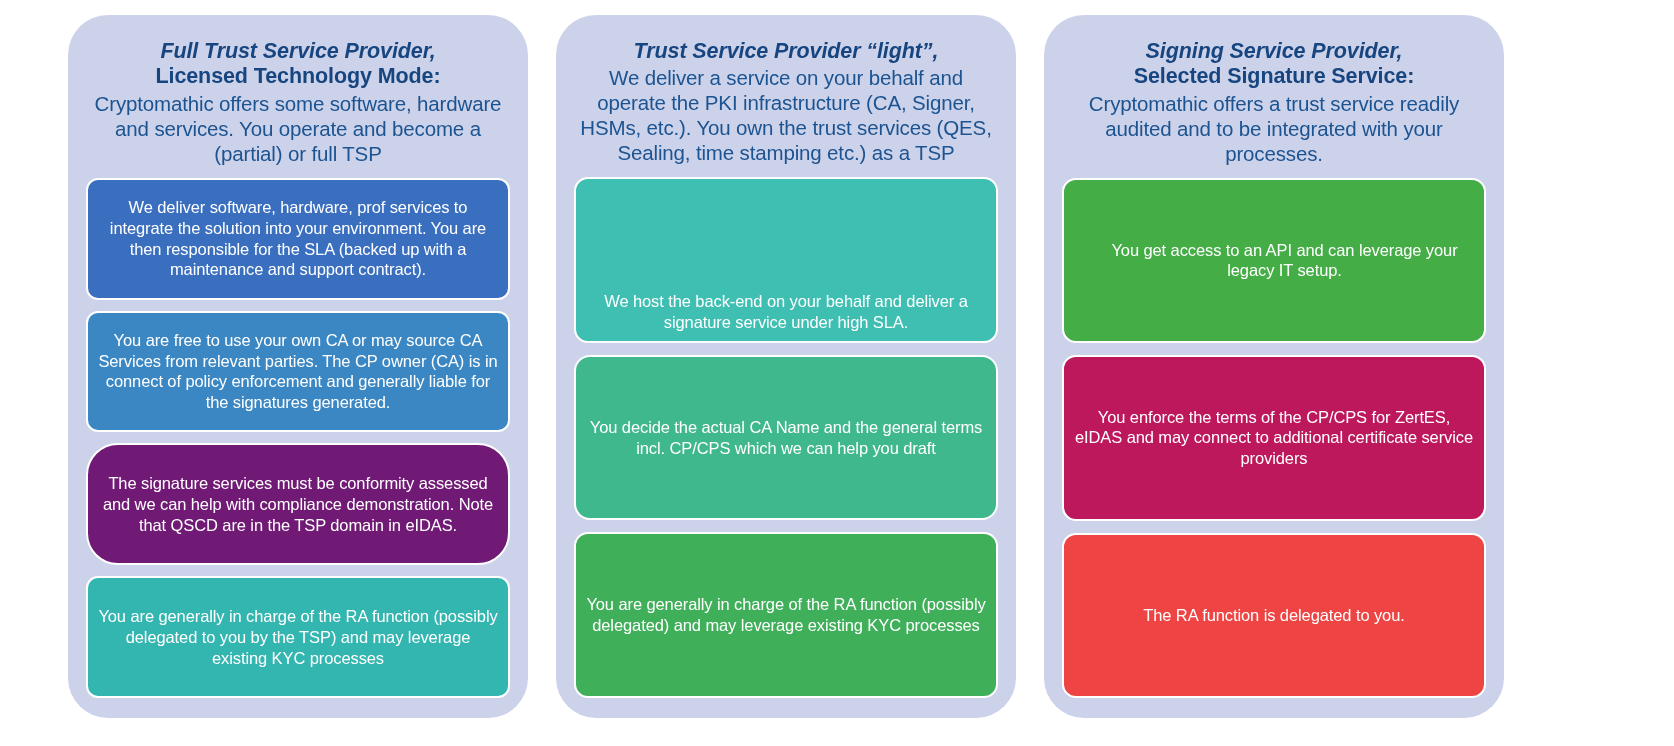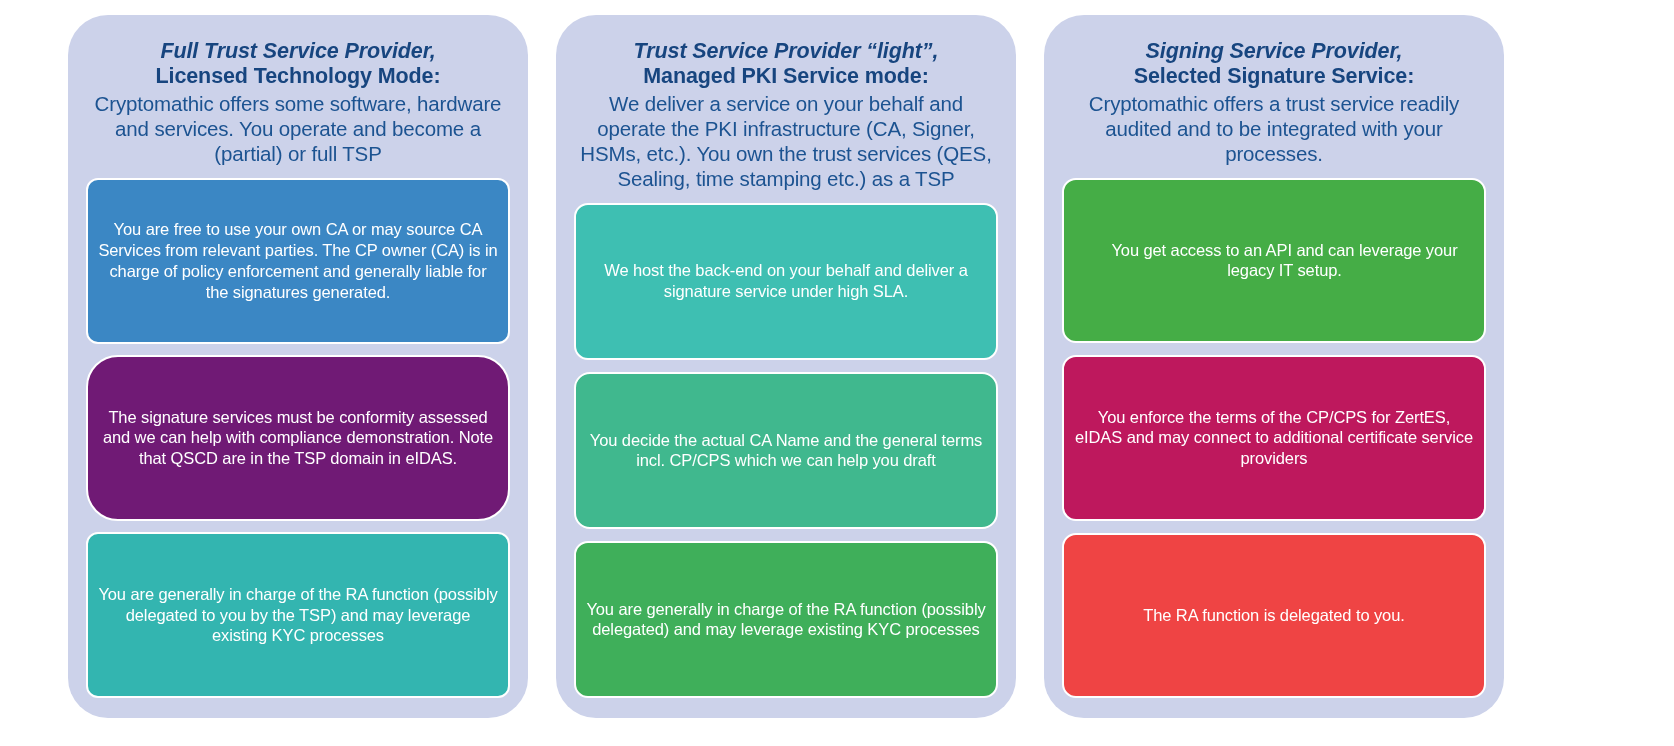--- a/index.html
+++ b/index.html
@@ -93,40 +93,42 @@
 
 <div id="board">
 
   <div class="column" style="background: rgb(204, 210, 234);">
     <div class="col-header">
       <span class="hdr-line1">Full Trust Service Provider,</span>
       <span class="hdr-line2">Licensed Technology Mode:</span>
       <span class="hdr-desc">Cryptomathic offers some software, hardware and services. You operate and become a (partial) or full TSP</span>
     </div>
     <div class="cards">
+      <div class="card" style="background: rgb(58, 110, 190);">
+        <span>We deliver software, hardware, prof services to integrate the solution into your environment. You are then responsible for the SLA (backed up with a maintenance and support contract).</span>
+      </div>
       <div class="card" style="background: rgb(59, 135, 196);">
-        <span>You are free to use your own CA or may source CA Services from relevant parties. The CP owner (CA) is in charge of policy enforcement and generally liable for the signatures generated.</span>
+        <span>You are free to use your own CA or may source CA Services from relevant parties. The CP owner (CA) is in connect of policy enforcement and generally liable for the signatures generated.</span>
       </div>
       <div class="card" style="background: #701a75; border-radius: 32px;">
         <span>The signature services must be conformity assessed and we can help with compliance demonstration. Note that QSCD are in the TSP domain in eIDAS.</span>
       </div>
       <div class="card" style="background: rgb(51, 181, 176);">
         <span>You are generally in charge of the RA function (possibly delegated to you by the TSP) and may leverage existing KYC processes</span>
       </div>
     </div>
   </div>
 
   <div class="column" style="background: rgb(204, 210, 234);">
     <div class="col-header">
       <span class="hdr-line1">Trust Service Provider “light”,</span>
-      <span class="hdr-line2">Managed PKI Service mode:</span>
       <span class="hdr-desc">We deliver a service on your behalf and operate the PKI infrastructure (CA, Signer, HSMs, etc.). You own the trust services (QES, Sealing, time stamping etc.) as a TSP</span>
     </div>
     <div class="cards">
-      <div class="card" style="background: rgb(62, 191, 178);">
+      <div class="card" style="background: rgb(62, 191, 178); align-items: flex-end;">
         <span>We host the back-end on your behalf and deliver a signature service under high SLA.</span>
       </div>
       <div class="card" style="background: rgb(64, 184, 142); border-radius: 16px;">
         <span>You decide the actual CA Name and the general terms incl. CP/CPS which we can help you draft</span>
       </div>
       <div class="card" style="background: rgb(63, 175, 90);">
         <span>You are generally in charge of the RA function (possibly delegated) and may leverage existing KYC processes</span>
       </div>
     </div>
   </div>

